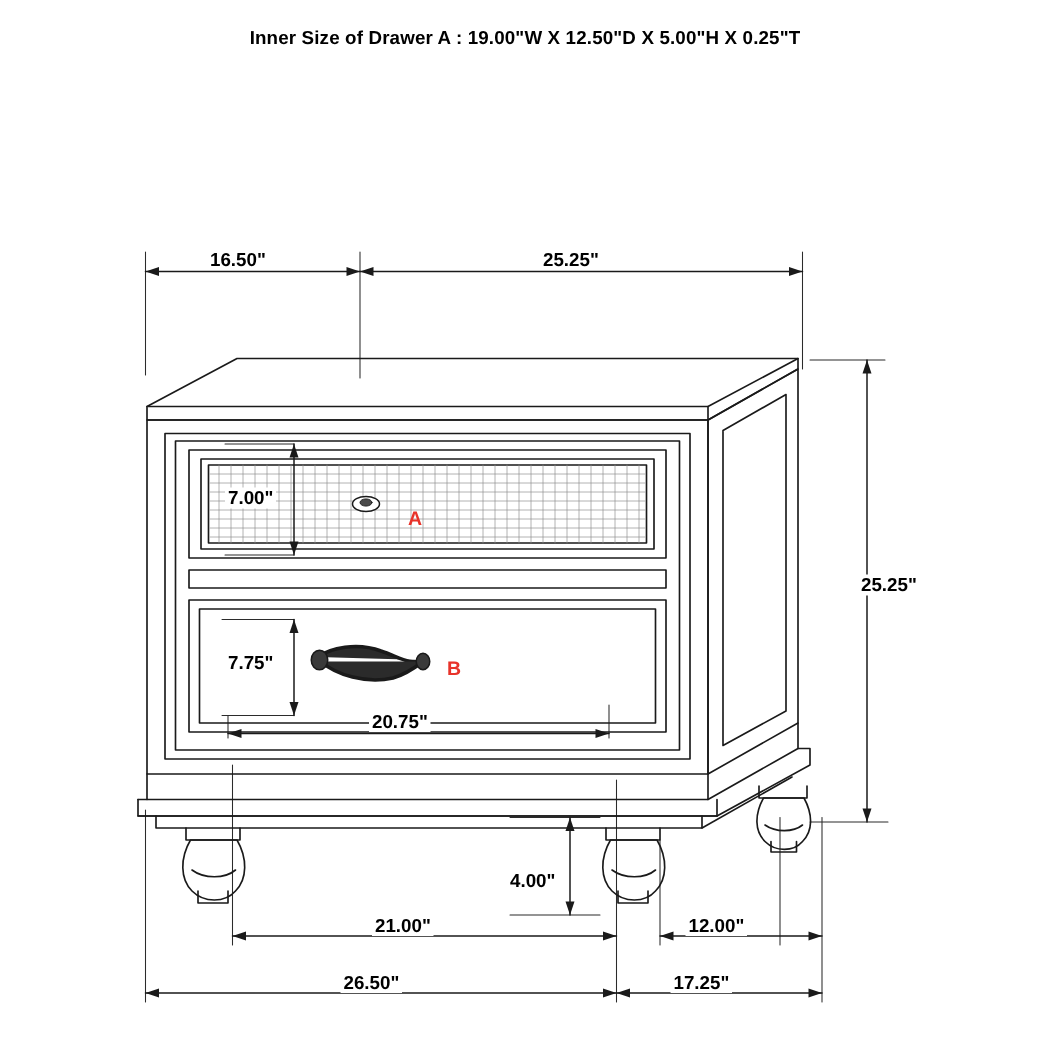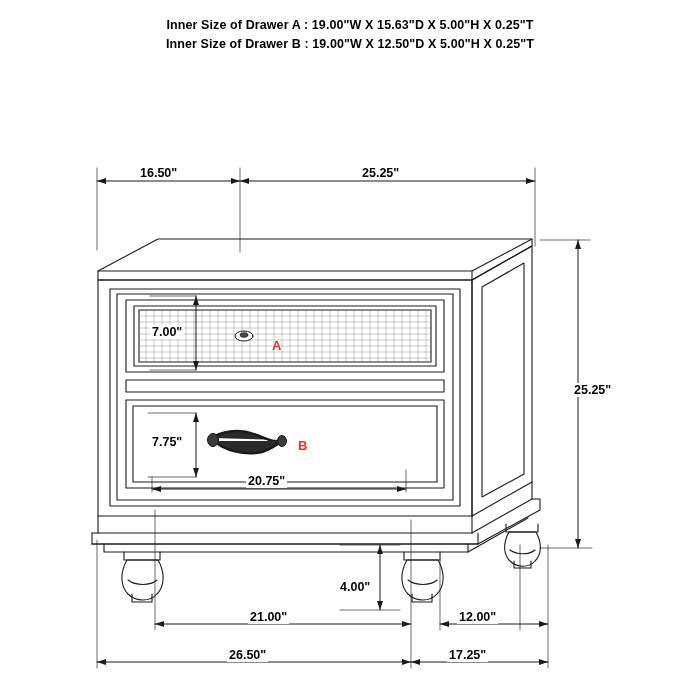--- a/index.html
+++ b/index.html
@@ -55,22 +55,21 @@
     font-size: 13px;
     font-weight: bold;
     color: #e8332a;
   }
 </style>
 </head>
 <body>
 
 <div id="stage">
 
-  <div class="hdr" id="hdr1">Inner Size of Drawer A : 19.00"W X 15.63"D X 5.00"H X  0.25"T</div>
-  <div class="hdr" id="hdr2">Inner Size of Drawer B : 19.00"W X 12.50"D X 5.00"H X  0.25"T</div>
+  <div class="hdr" id="hdr1">Inner Size of Drawer A : 19.00"W X 12.50"D X 5.00"H X  0.25"T</div>
 
   <svg id="draw" viewBox="0 0 700 700">
     <g fill="none" stroke="#1a1a1a" stroke-width="1.1" stroke-linejoin="round" stroke-linecap="round">
 
       <g stroke-width="0.7" stroke="#2b2b2b">
 
         <line x1="97" y1="168" x2="97" y2="250"></line>
         <line x1="240" y1="168" x2="240" y2="252"></line>
         <line x1="535" y1="168" x2="535" y2="246"></line>
 

